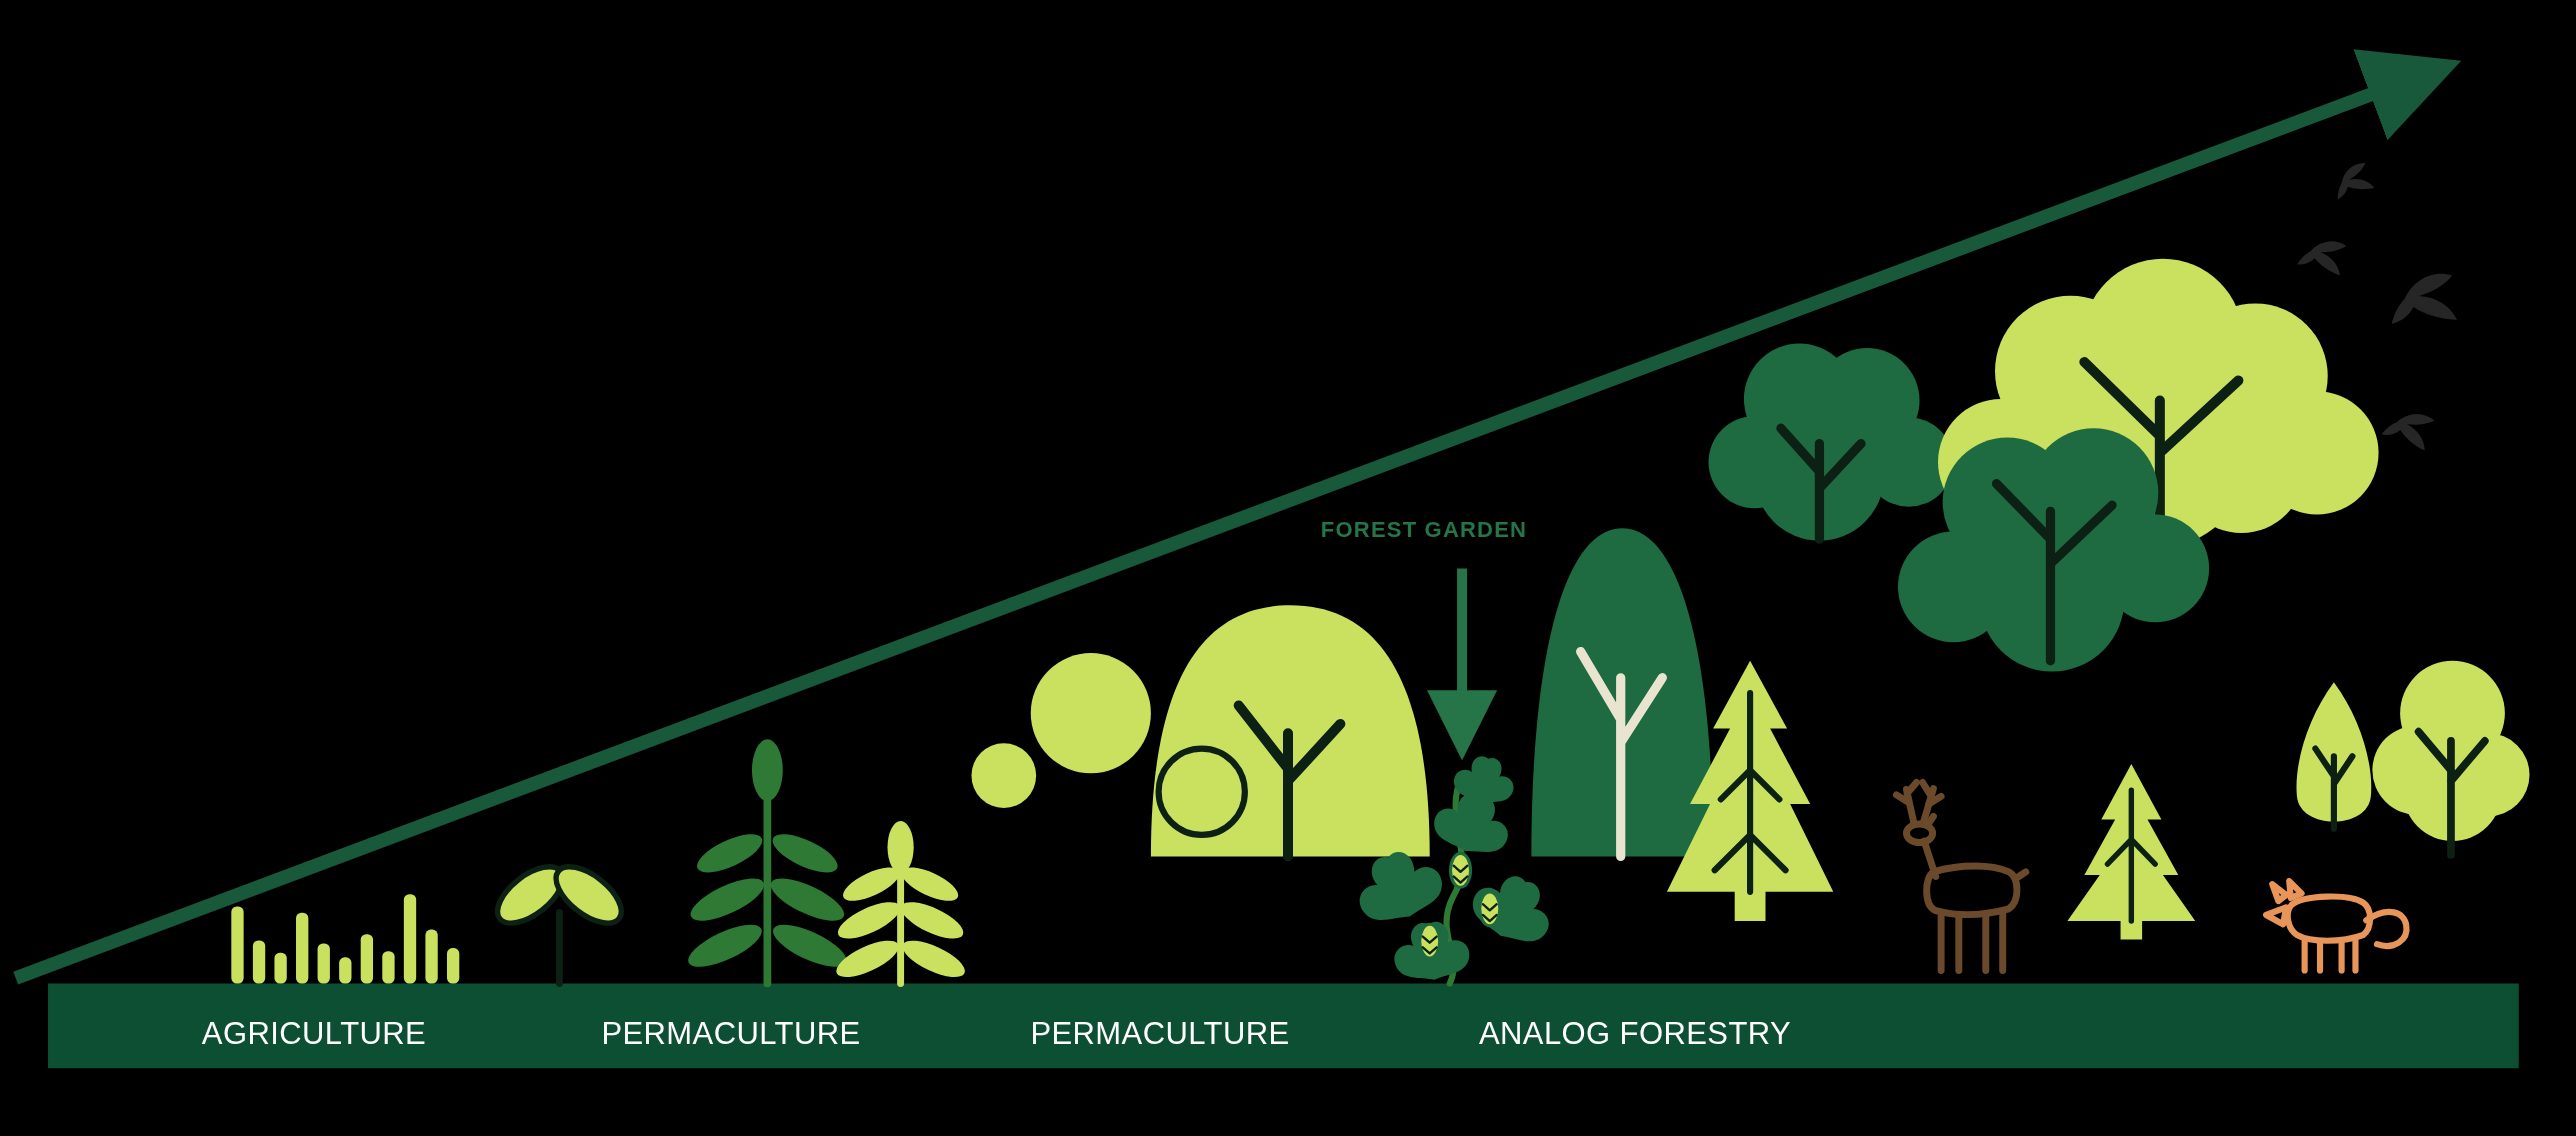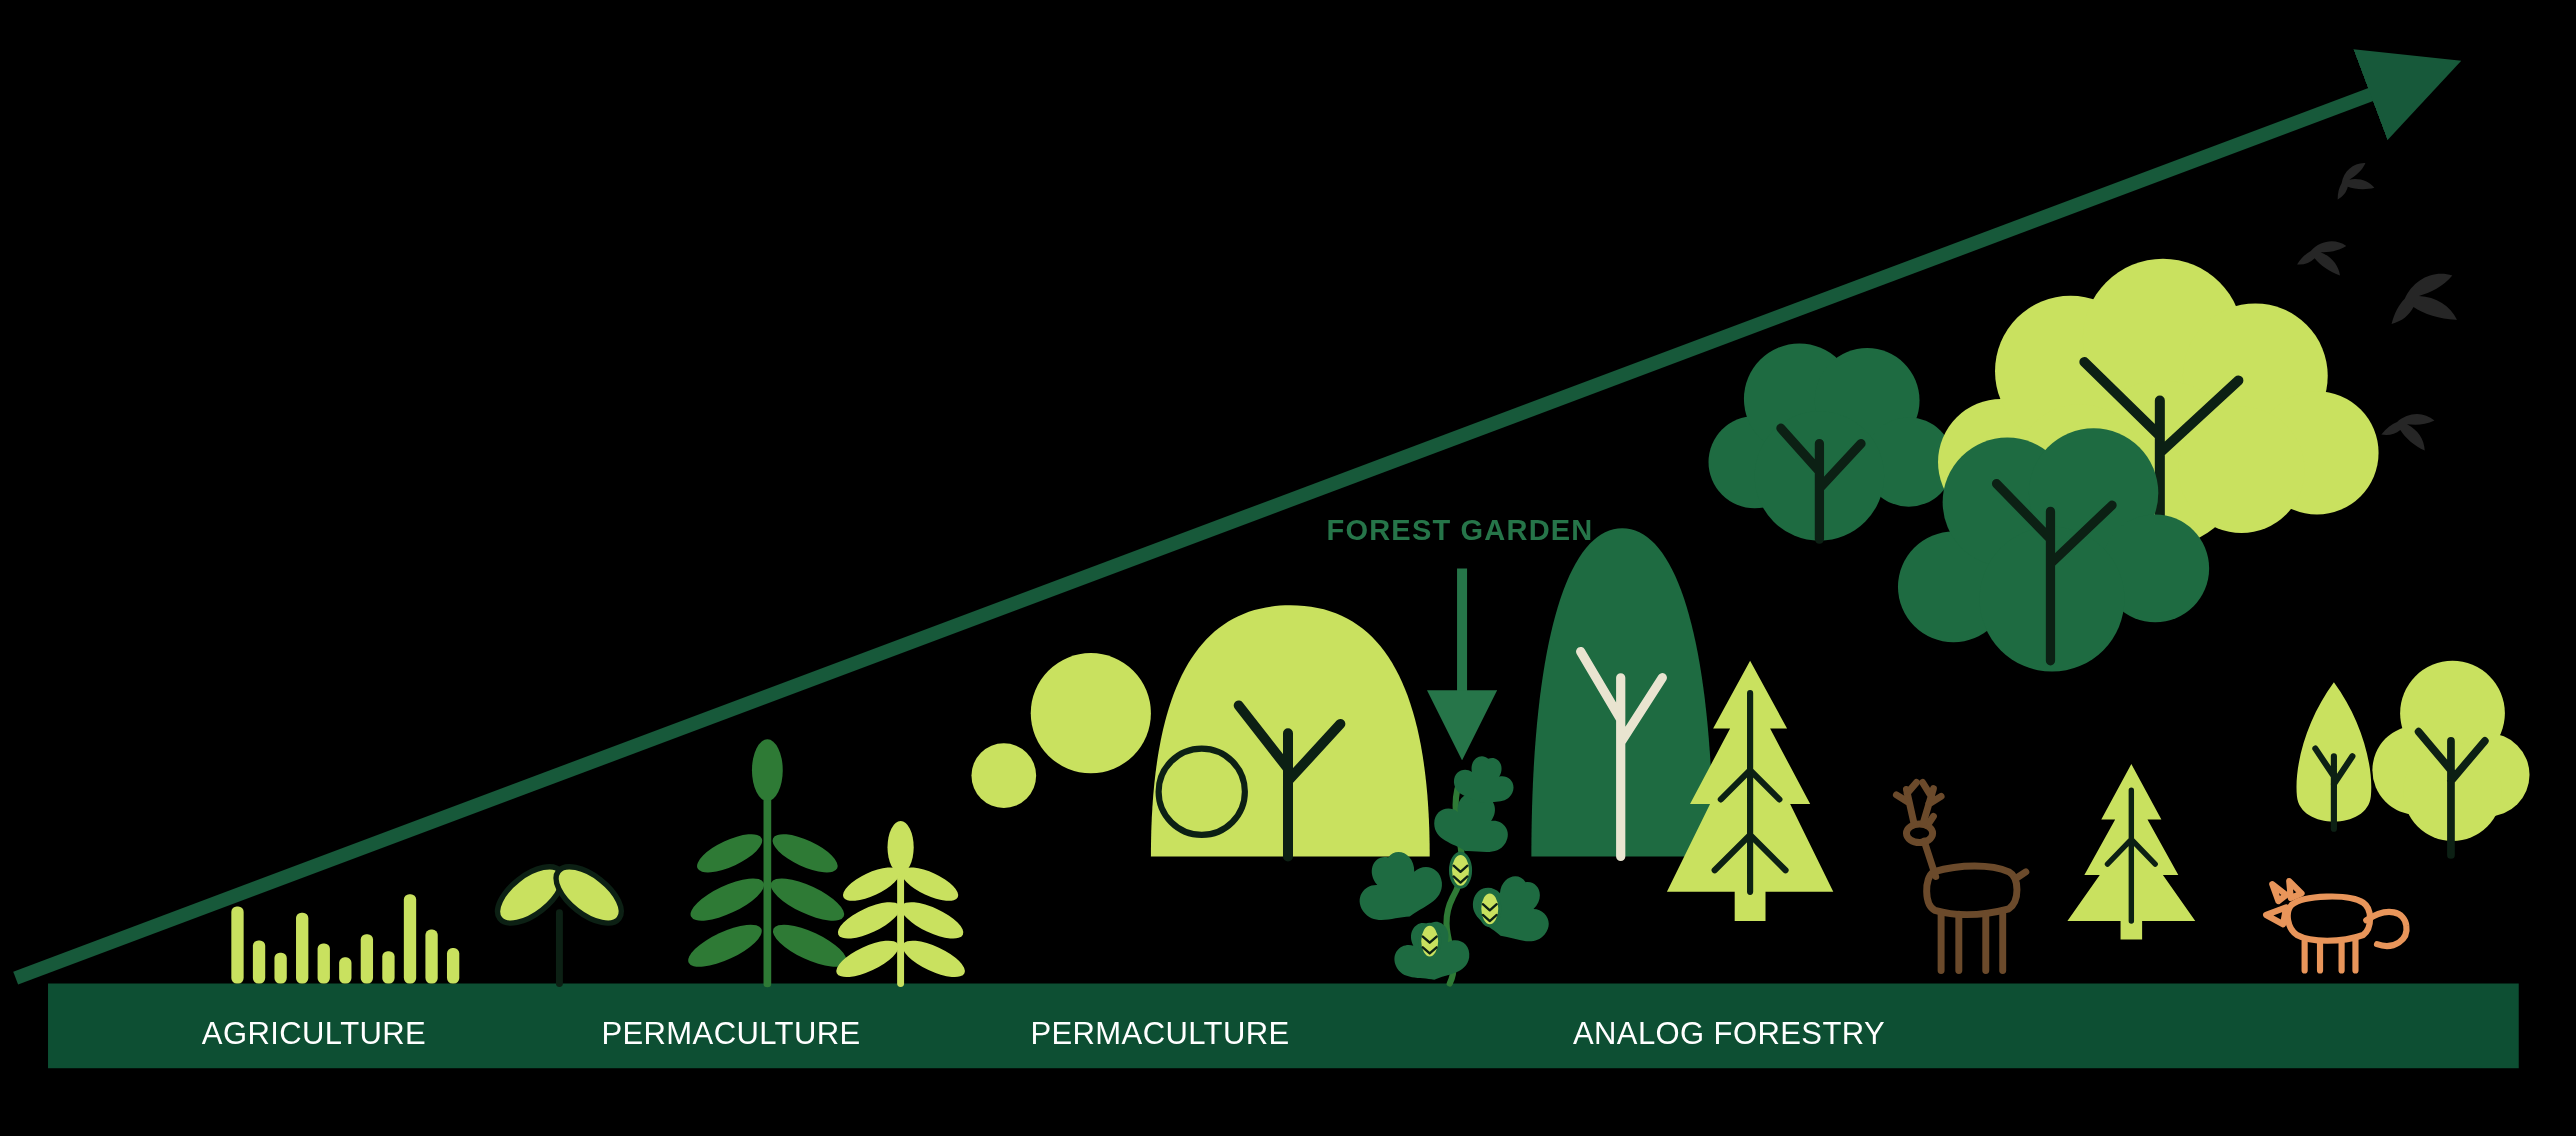--- a/index.html
+++ b/index.html
@@ -9,22 +9,22 @@
     font-family:"Liberation Sans",sans-serif;
   }
   .art{position:absolute;left:0;top:0;}
   .stage-label{
     position:absolute;transform:translate(-50%,-50%);
     color:var(--label-text,#fff);font-weight:normal;font-size:31px;
     letter-spacing:0.4px;white-space:nowrap;z-index:3;
   }
   .annotation{
     position:absolute;transform:translate(-50%,-50%);
-    color:var(--annotation-text,#267549);font-weight:bold;font-size:29px;
-    letter-spacing:1.2px;white-space:nowrap;z-index:3;margin-left:36px;
+    color:var(--annotation-text,#267549);font-weight:bold;font-size:22px;
+    letter-spacing:1.2px;white-space:nowrap;z-index:3;
   }
   
   .mk-arrow{fill:var(--arrow)} .mk-ann{fill:var(--annotation-text)}
   .s-arrow{stroke:var(--arrow)} .s-ann{stroke:var(--annotation-text)}
   .f-bar{fill:var(--bar)}
   .f-light{fill:var(--light)} .f-mid{fill:var(--mid)} .f-dark{fill:var(--dark)}
   .s-branch{stroke:var(--branch);fill:none;stroke-linecap:round;stroke-linejoin:round}
   .s-branchlight{stroke:var(--branch-light);fill:none;stroke-linecap:round;stroke-linejoin:round}
   .s-mid{stroke:var(--mid);fill:none;stroke-linecap:round}
   .s-light{stroke:var(--light);fill:none;stroke-linecap:round}
@@ -232,15 +232,15 @@
       <path transform="translate(3122 388) scale(1.7) rotate(-6)" d="M0 0 C8 -14 24 -20 38 -14 C30 -6 20 -3 11 -1 C24 1 34 9 38 20 C26 19 13 13 6 7 C2 13 -4 17 -12 18 C-9 10 -5 4 0 0 Z"></path>
       <path transform="translate(3112 548) scale(1.2) rotate(18)" d="M0 0 C8 -14 24 -20 38 -14 C30 -6 20 -3 11 -1 C24 1 34 9 38 20 C26 19 13 13 6 7 C2 13 -4 17 -12 18 C-9 10 -5 4 0 0 Z"></path>
     </g>
   </svg>
 
   <div class="annotation" style="left:1424px;top:530px">FOREST GARDEN</div>
 
   <div class="stage-label" style="left:314px;top:1034px">AGRICULTURE</div>
   <div class="stage-label" style="left:731px;top:1034px">PERMACULTURE</div>
   <div class="stage-label" style="left:1160px;top:1034px">PERMACULTURE</div>
-  <div class="stage-label" style="left:1729px;top:1034px">ANALOG FORESTRY</div>
+  <div class="stage-label" style="left:1635px;top:1034px">ANALOG FORESTRY</div>
 </div>
 
 
 </body></html>

